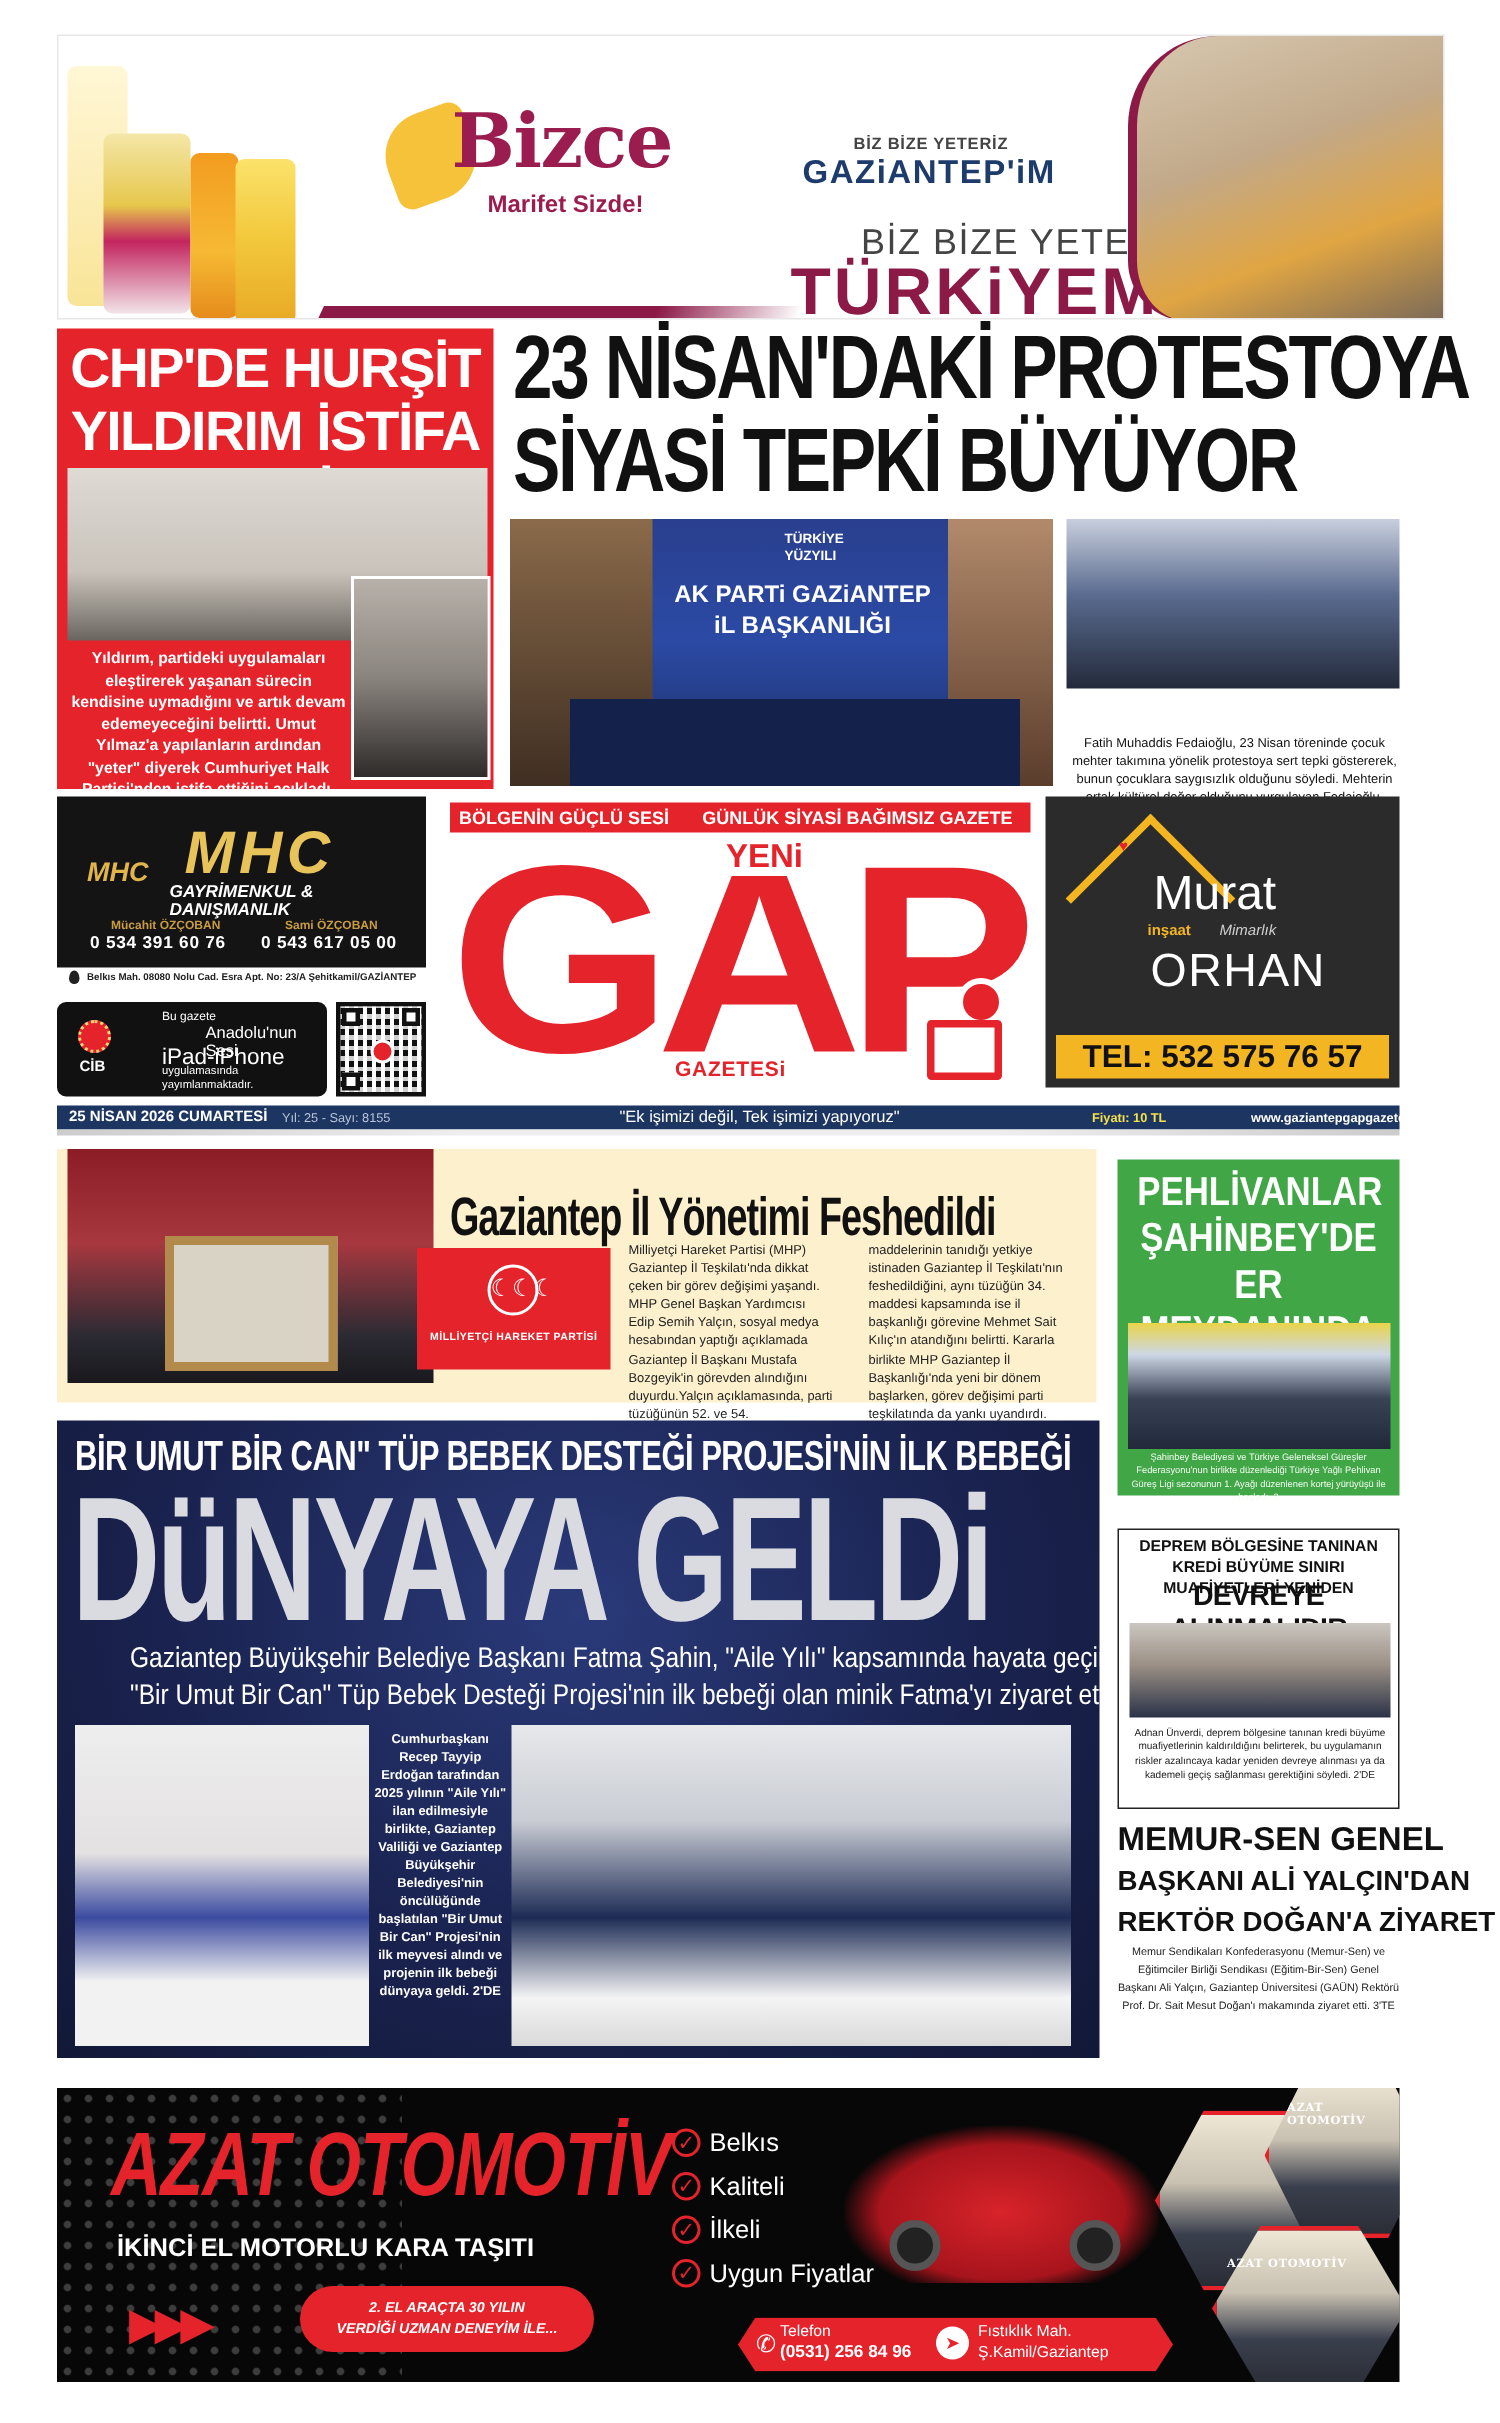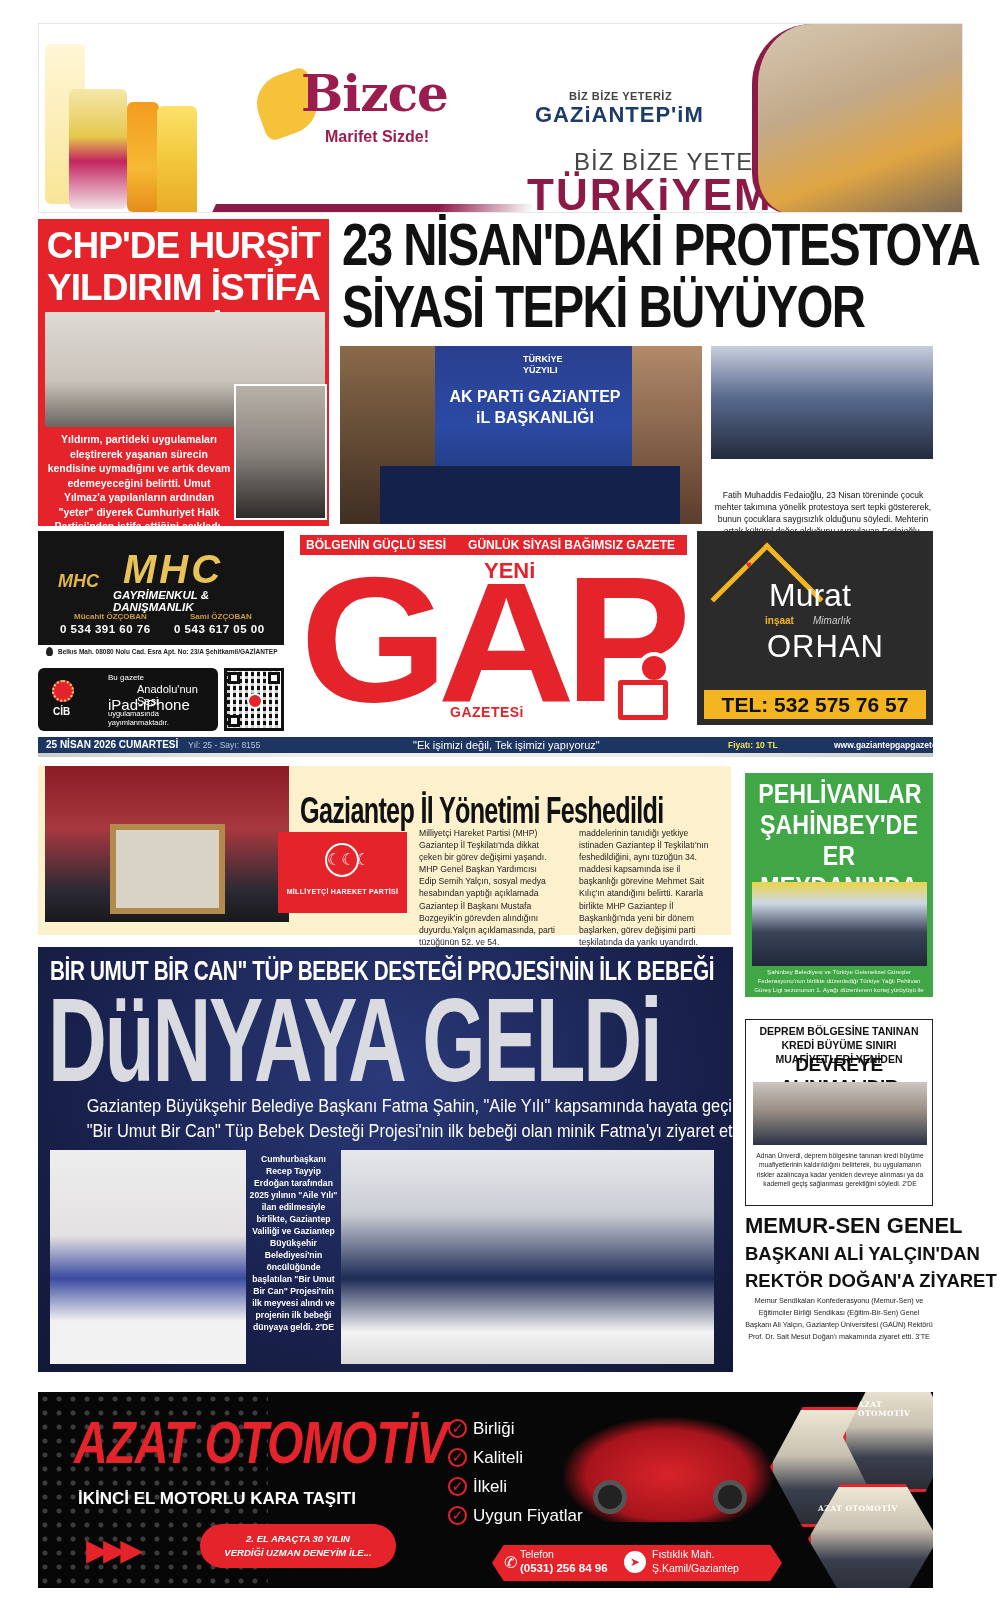--- a/index.html
+++ b/index.html
@@ -334,21 +334,21 @@
   <div class="brand">AZAT OTOMOTİV</div>
   <div class="sub">İKİNCİ EL MOTORLU KARA TAŞITI</div>
   <div class="arrows">▶▶▶</div>
   <div class="pill">
     <div>2. EL ARAÇTA 30 YILIN</div>
     <div>VERDİĞİ UZMAN DENEYİM İLE...</div>
   </div>
   <div class="checks">
     <div class="check">
         <span class="ci">✓</span>
-        <span>Birliği</span>
+        <span>Belkıs</span>
       </div>
     <div class="check">
         <span class="ci">✓</span>
         <span>Kaliteli</span>
       </div>
     <div class="check">
         <span class="ci">✓</span>
         <span>İlkeli</span>
       </div>
     <div class="check">

